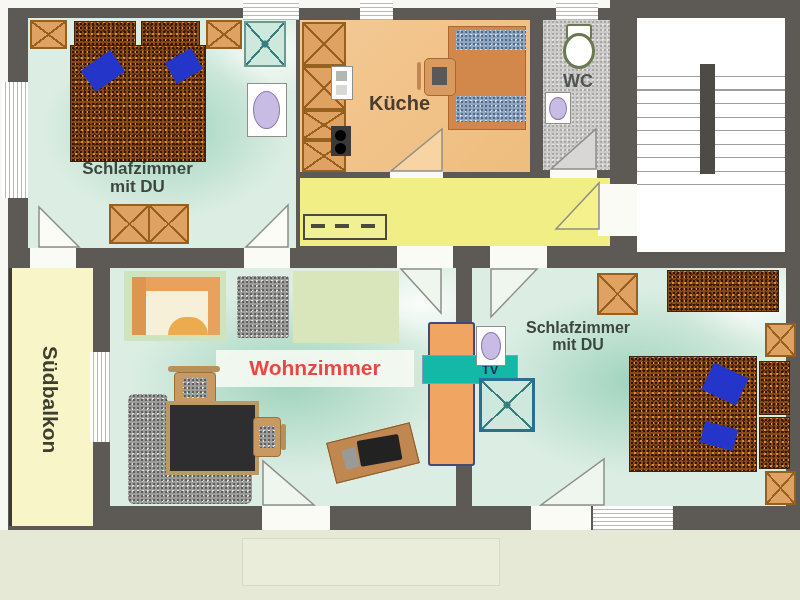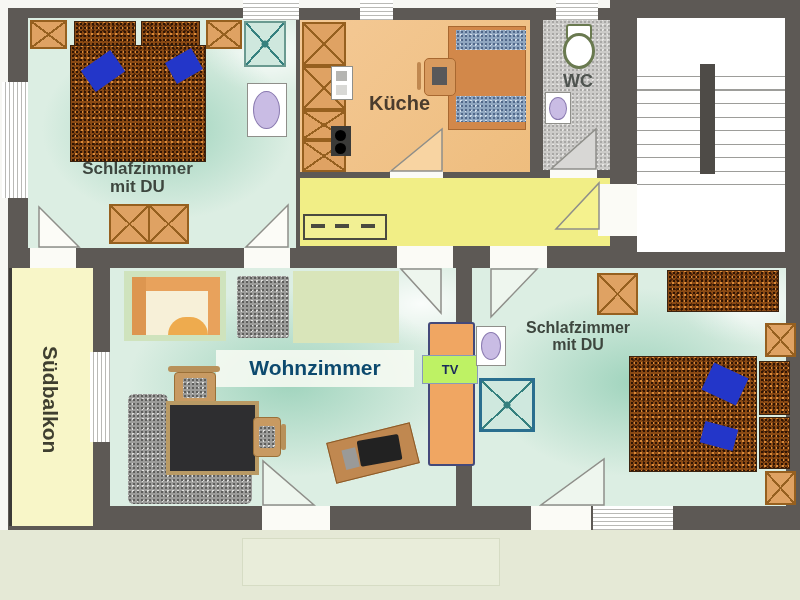--- a/index.html
+++ b/index.html
@@ -183,38 +183,38 @@
   <div class="abs" style="left:124px;top:271px;width:102px;height:70px;background:#cfe3bd;">
     <div class="abs" style="left:8px;top:6px;width:88px;height:58px;background:#f7f0d8;"></div>
     <div class="abs" style="left:8px;top:6px;width:88px;height:14px;background:#e8a25c;"></div>
     <div class="abs" style="left:8px;top:6px;width:14px;height:58px;background:#dd9650;"></div>
     <div class="abs" style="left:84px;top:6px;width:12px;height:58px;background:#e8a25c;"></div>
     <div class="abs" style="left:44px;top:46px;width:40px;height:18px;background:#eeab4e;border-radius:40px 40px 0 0;"></div>
   </div>
   <div class="abs speckle-gray" style="left:237px;top:276px;width:52px;height:62px;border-radius:3px;"></div>
   <div class="abs" style="left:293px;top:271px;width:106px;height:72px;background:#d9e5ba;"></div>
   <div class="abs" style="left:216px;top:350px;width:198px;height:37px;background:rgba(247,251,243,0.88);"></div>
-  <div class="lbl" style="left:218px;top:357px;width:194px;font-size:21px;color:#0c4a6e;">Wohnzimmer</div>
+  <div class="lbl" style="left:218px;top:357px;width:194px;font-size:21px;color:#ef4444;">Wohnzimmer</div>
   <div class="abs speckle-gray" style="left:128px;top:394px;width:40px;height:110px;"></div>
   <div class="abs speckle-gray" style="left:128px;top:466px;width:124px;height:38px;"></div>
   <div class="abs" style="left:174px;top:372px;width:40px;height:30px;background:#c89a62;border-radius:4px;border:1px solid #9a7038;">
     <div class="abs speckle-gray" style="left:8px;top:5px;width:24px;height:20px;border-radius:2px;"></div>
   </div>
   <div class="abs" style="left:168px;top:366px;width:52px;height:6px;background:#b8915a;border-radius:3px;"></div>
   <div class="abs" style="left:166px;top:401px;width:85px;height:66px;background:#2e2e30;border:4px solid #b99a64;"></div>
   <div class="abs" style="left:253px;top:417px;width:26px;height:38px;background:#c89a62;border-radius:4px;border:1px solid #9a7038;">
     <div class="abs speckle-gray" style="left:5px;top:8px;width:16px;height:22px;border-radius:2px;"></div>
   </div>
   <div class="abs" style="left:281px;top:424px;width:5px;height:26px;background:#b8915a;border-radius:2px;"></div>
   <div class="abs" style="left:330px;top:432px;width:84px;height:40px;background:#c08850;border:1px solid #8a5a28;transform:rotate(-14deg);">
     <div class="abs" style="left:28px;top:6px;width:42px;height:26px;background:#222;border-radius:2px;transform:rotate(4deg);"></div>
     <div class="abs" style="left:12px;top:10px;width:14px;height:20px;background:#9a9a98;"></div>
   </div>
   <div class="abs" style="left:428px;top:322px;width:43px;height:140px;background:#f0a662;border:2px solid #44497a;border-radius:3px;"></div>
-  <div class="abs" style="left:422px;top:355px;width:54px;height:27px;background:#bef264;border:1px solid #8899bb;display:flex;align-items:center;justify-content:center;">
+  <div class="abs" style="left:422px;top:355px;width:54px;height:27px;background:#14b8a6;border:1px solid #8899bb;display:flex;align-items:center;justify-content:center;padding-left:40px;">
     <span style="font-weight:bold;font-size:13px;color:#1a2a5a;">TV</span>
   </div>
 
   <div class="abs xbox" style="left:597px;top:273px;width:37px;height:38px;"></div>
   <div class="abs speckle-brown" style="left:667px;top:270px;width:110px;height:40px;"></div>
   <div class="abs sinkbox" style="left:476px;top:326px;width:28px;height:38px;">
     <div class="sinkoval" style="left:4px;top:5px;width:18px;height:26px;"></div>
   </div>
   <div class="abs shower" style="left:479px;top:378px;width:50px;height:48px;border:3px solid #2a6f8f;background:#cfe8de;"></div>
   <div class="abs xbox" style="left:765px;top:323px;width:27px;height:30px;"></div>

